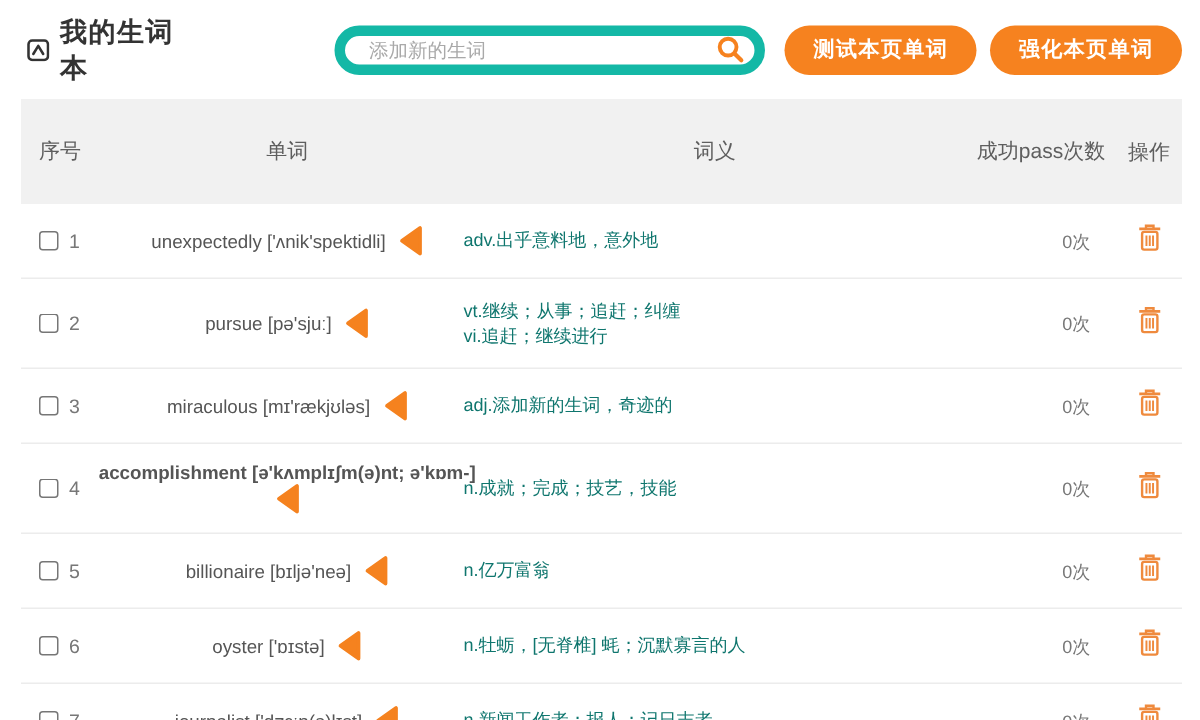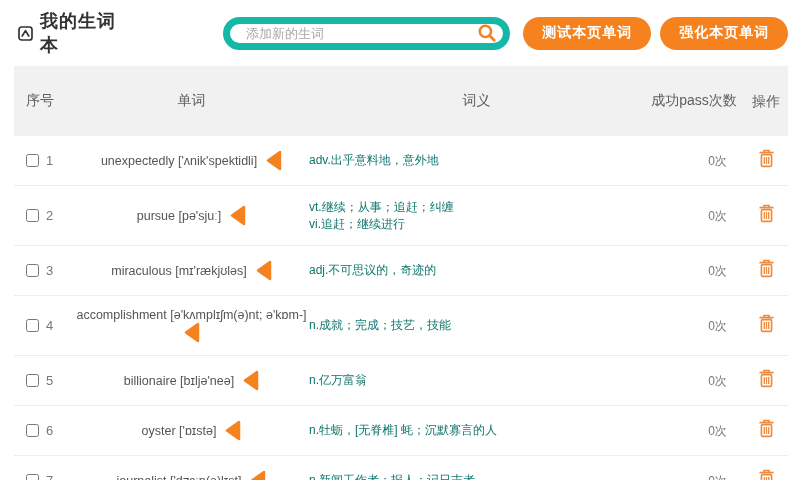--- a/index.html
+++ b/index.html
@@ -27,21 +27,21 @@
   
   .table { margin: 0 12px 0 14px; }
   .thead { display: flex; align-items: center; background: #F1F1F1; height: 70px;
     color: #5E5E5E; font-size: 14px; font-weight: normal; }
   .tr { display: flex; align-items: center; border-bottom: 1px solid var(--border); min-height: 50px; }
   .tr.tall { min-height: 60px; }
 
   .col-index  { width: 60px;  padding-left: 12px; display: flex; align-items: center; gap: 7px; }
   .col-word   { width: 235px; display: flex; align-items: center; justify-content: center;
                 flex-wrap: wrap; gap: 2px 8px; padding: 4px 2px; }
-  .col-word.wrap { flex-direction: column; gap: 0; }
+  .col-word.wrap { flex-direction: row; gap: 0; font-weight: bold; }
   .col-meaning{ width: 335px; padding: 4px 10px 4px 0; }
   .col-pass   { width: 100px; text-align: center; }
   .col-action { width: 44px;  text-align: center; }
 
   .thead .col-word, .thead .col-meaning { text-align: center; padding: 0; }
   .thead .col-action { padding: 0 8px; line-height: 24px; }
 
   .row-checkbox { width: 13px; height: 13px; accent-color: #999; cursor: pointer; }
   .idx { font-size: 13px; color: #777; }
   .word-text { font-size: 12.5px; color: #555; white-space: nowrap; }
@@ -161,21 +161,21 @@
     </div>
     <div class="col-word">
       <span class="word-text">miraculous [mɪ'rækjʊləs]</span>
       <span class="play">
         <svg width="17" height="21" viewBox="0 0 17 21">
           <path d="M15 2 L15 19 L3 10.5 Z" fill="#F5821F" stroke="#F5821F" stroke-width="2.5" stroke-linejoin="round"></path>
         </svg>
       </span>
     </div>
     <div class="col-meaning">
-          <div class="meaning-line">adj.不可思议的，奇迹的</div>
+          <div class="meaning-line">adj.添加新的生词，奇迹的</div>
         </div>
     <div class="col-pass">
       <span class="pass-text">0次</span>
     </div>
     <div class="col-action">
       <span class="trash">
         <svg width="17" height="19" viewBox="0 0 17 19">
           <path d="M6 3 L6 1.5 L11 1.5 L11 3" fill="none" stroke="#EF8A3D" stroke-width="1.6"></path>
           <line x1="1.5" y1="3.6" x2="15.5" y2="3.6" stroke="#EF8A3D" stroke-width="1.8"></line>
           <rect x="3.4" y="5.6" width="10.2" height="11.8" rx="1.4" fill="none" stroke="#EF8A3D" stroke-width="1.6"></rect>

